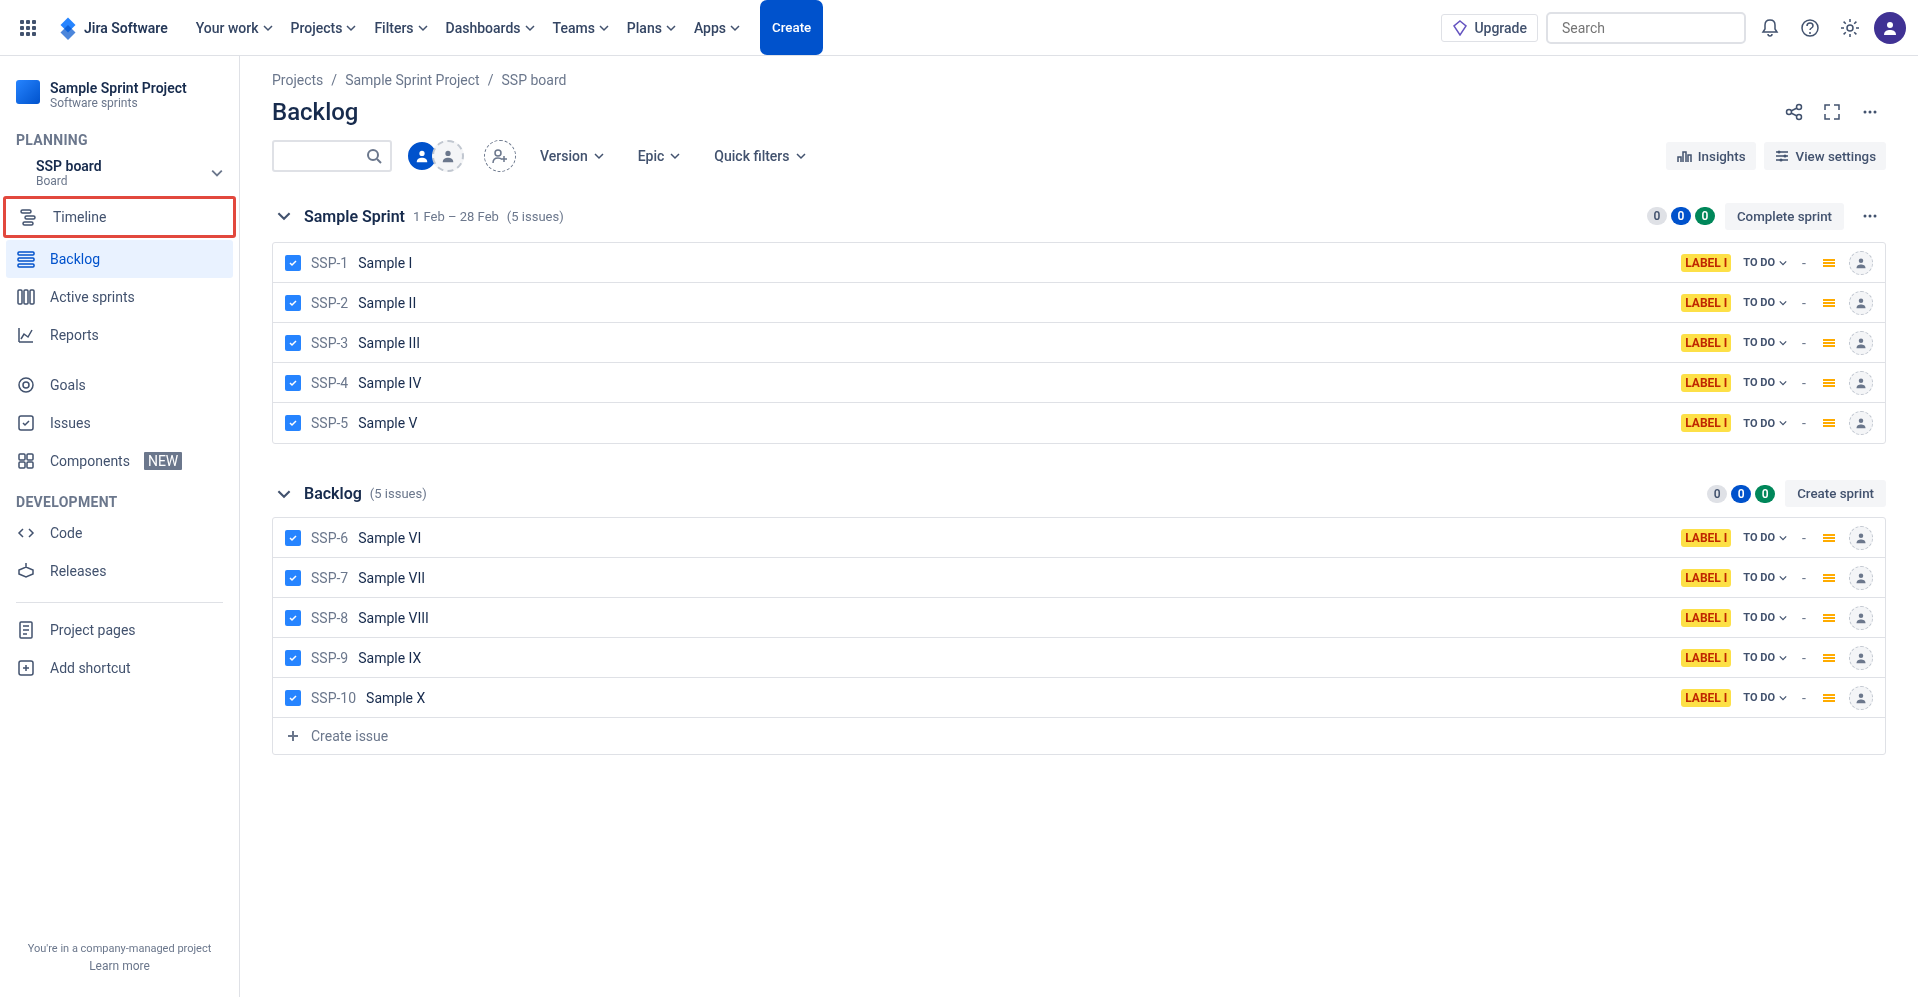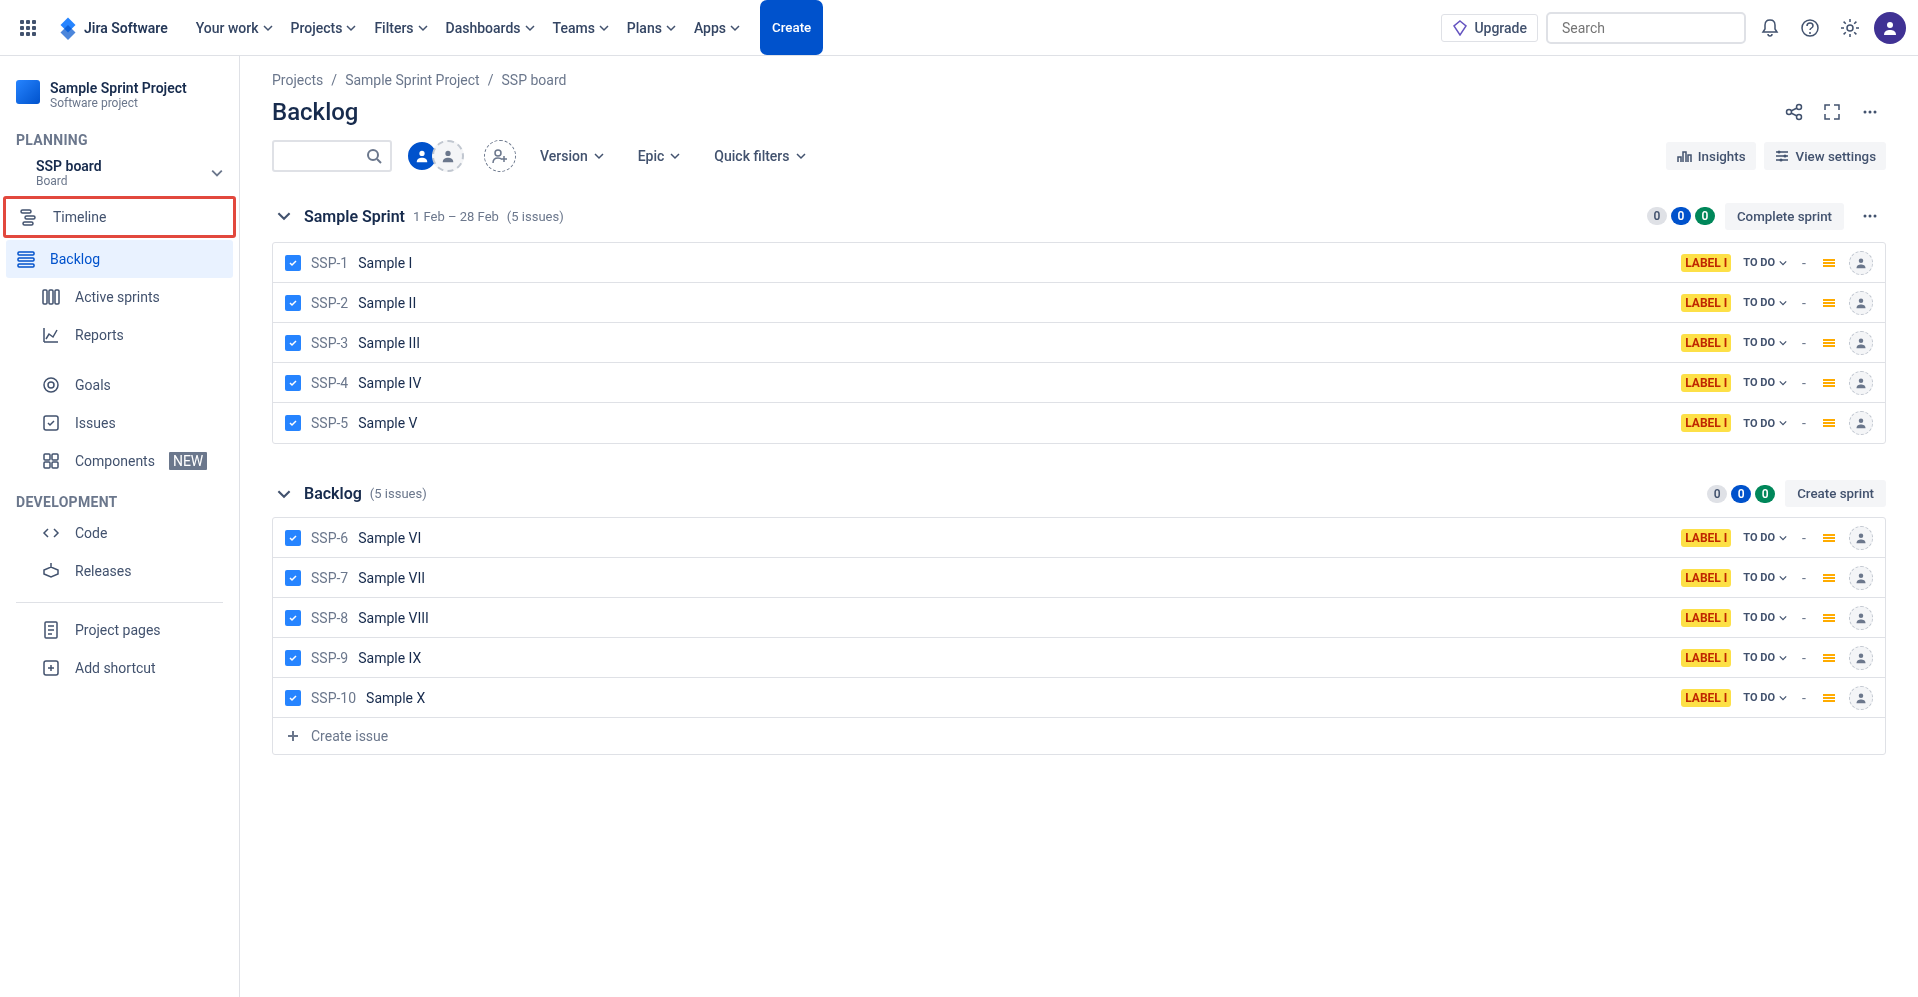--- a/index.html
+++ b/index.html
@@ -26,21 +26,21 @@
 .project-header { padding: 16px 12px 8px 16px; display: flex; gap: 10px; align-items: flex-start; }
 .project-icon { width: 24px; height: 24px; border-radius: 3px; background: linear-gradient(135deg, #2684ff, #0052cc); flex-shrink: 0; }
 .project-title { font-size: 14px; font-weight: 600; color: #172B4D; }
 .project-sub { font-size: 12px; color: #6B778C; }
 .section-label { font-size: 14px; font-weight: 700; color: #6B778C; padding: 14px 16px 4px; letter-spacing: 0.3px; }
 .board-summary { padding: 6px 16px 6px 36px; }
 .board-name { font-size: 14px; font-weight: 600; color: #172B4D; }
 .board-sub { font-size: 12px; color: #6B778C; }
 .board-row { display: flex; align-items: center; }
 .board-chevron { margin-left: auto; margin-right: 16px; color: #6B778C; }
-.side-item { display: flex; align-items: center; gap: 14px; padding: 9px 16px; color: #42526E; cursor: pointer; font-size: 14px; margin-left: 25px; }
+.side-item { display: flex; align-items: center; gap: 14px; padding: 9px 16px; color: #42526E; cursor: pointer; font-size: 14px; }
 .side-item.active { background: #E9F2FF; color: #0052CC; border-radius: 3px; margin: 0 6px; padding-left: 10px; }
 .side-item.highlighted { border: 3px solid #e2483d; border-radius: 3px; margin: 2px 3px; padding: 8px 13px; }
 .side-icon { width: 20px; height: 20px; display: flex; align-items: center; justify-content: center; flex-shrink: 0; }
 .new-lozenge { background: #6B778C; color: #fff; font-size: 14px; font-weight: 400; padding: 1px 4px; border-radius: 1px; }
 .sidebar-footer { margin-top: auto; text-align: center; padding: 16px; font-size: 11px; color: #6B778C; }
 .learn-more { color: #6B778C; font-size: 12px; text-align: center; display: block; margin-top: 4px; }
 
 
 .main { flex: 1; padding: 16px 32px; overflow-y: auto; }
 .breadcrumbs { display: flex; gap: 8px; color: #6B778C; font-size: 14px; margin-bottom: 8px; }
@@ -206,21 +206,21 @@
   </div>
 </div>
 
 <div class="layout">
 
   <div class="sidebar">
     <div class="project-header">
       <div class="project-icon"></div>
       <div>
         <div class="project-title">Sample Sprint Project</div>
-        <div class="project-sub">Software project</div>
+        <div class="project-sub">Software sprints</div>
       </div>
     </div>
     <div class="section-label">PLANNING</div>
     <div class="board-row">
       <div class="board-summary">
         <div class="board-name">SSP board</div>
         <div class="board-sub">Board</div>
       </div>
       <svg class="board-chevron" width="12" height="12" viewBox="0 0 10 10">
           <path d="M1 3 L5 7 L9 3" stroke="#6B778C" stroke-width="1.5" fill="none"></path>
@@ -323,20 +323,24 @@
       <span>Project pages</span>
     </div>
     <div class="side-item">
       <span class="side-icon">
           <svg width="20" height="20" viewBox="0 0 20 20">
             <rect x="3" y="3" width="14" height="14" rx="2" fill="none" stroke="#42526e" stroke-width="1.5"></rect>
             <path d="M10 7 L10 13 M7 10 L13 10" stroke="#42526e" stroke-width="1.5"></path>
           </svg>
         </span>
       <span>Add shortcut</span>
+    </div>
+    <div class="sidebar-footer">
+      <div>You're in a company-managed project</div>
+      <a class="learn-more">Learn more</a>
     </div>
   </div>
 
   <div class="main">
     <div class="breadcrumbs">
       <span class="crumb">Projects</span>
       <span class="crumb">Sample Sprint Project</span>
       <span class="crumb">SSP board</span>
     </div>
     <div class="page-header">

